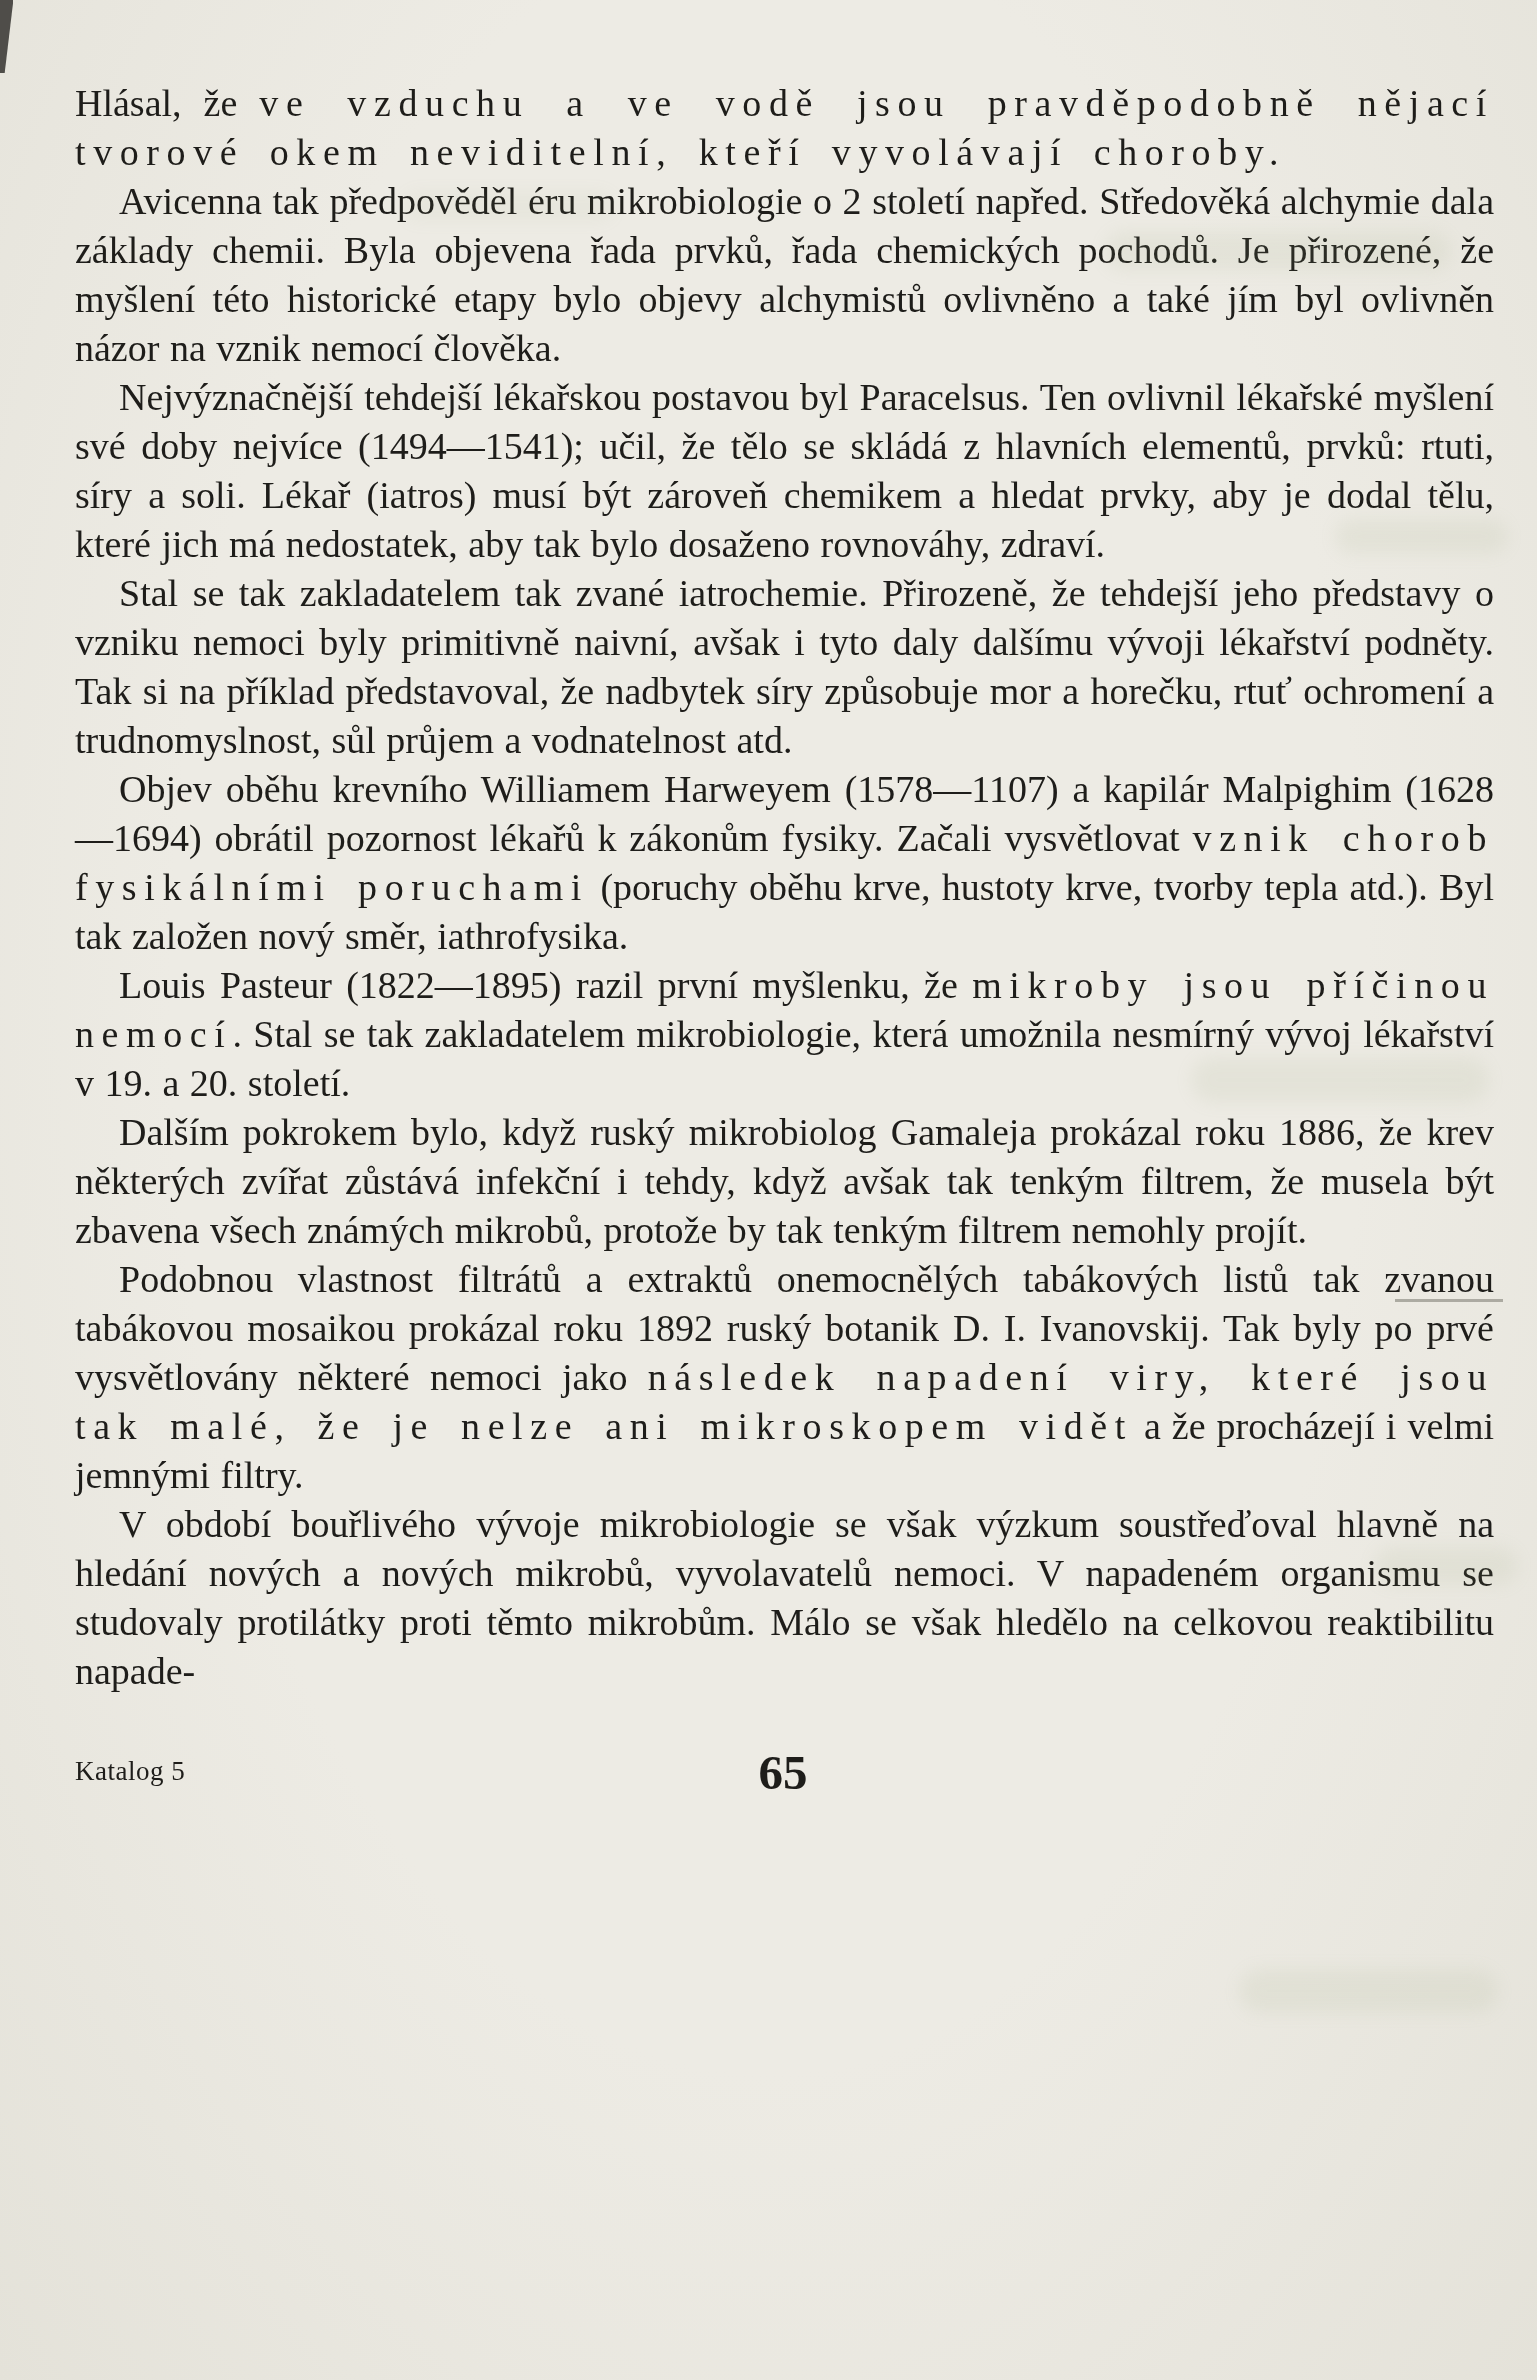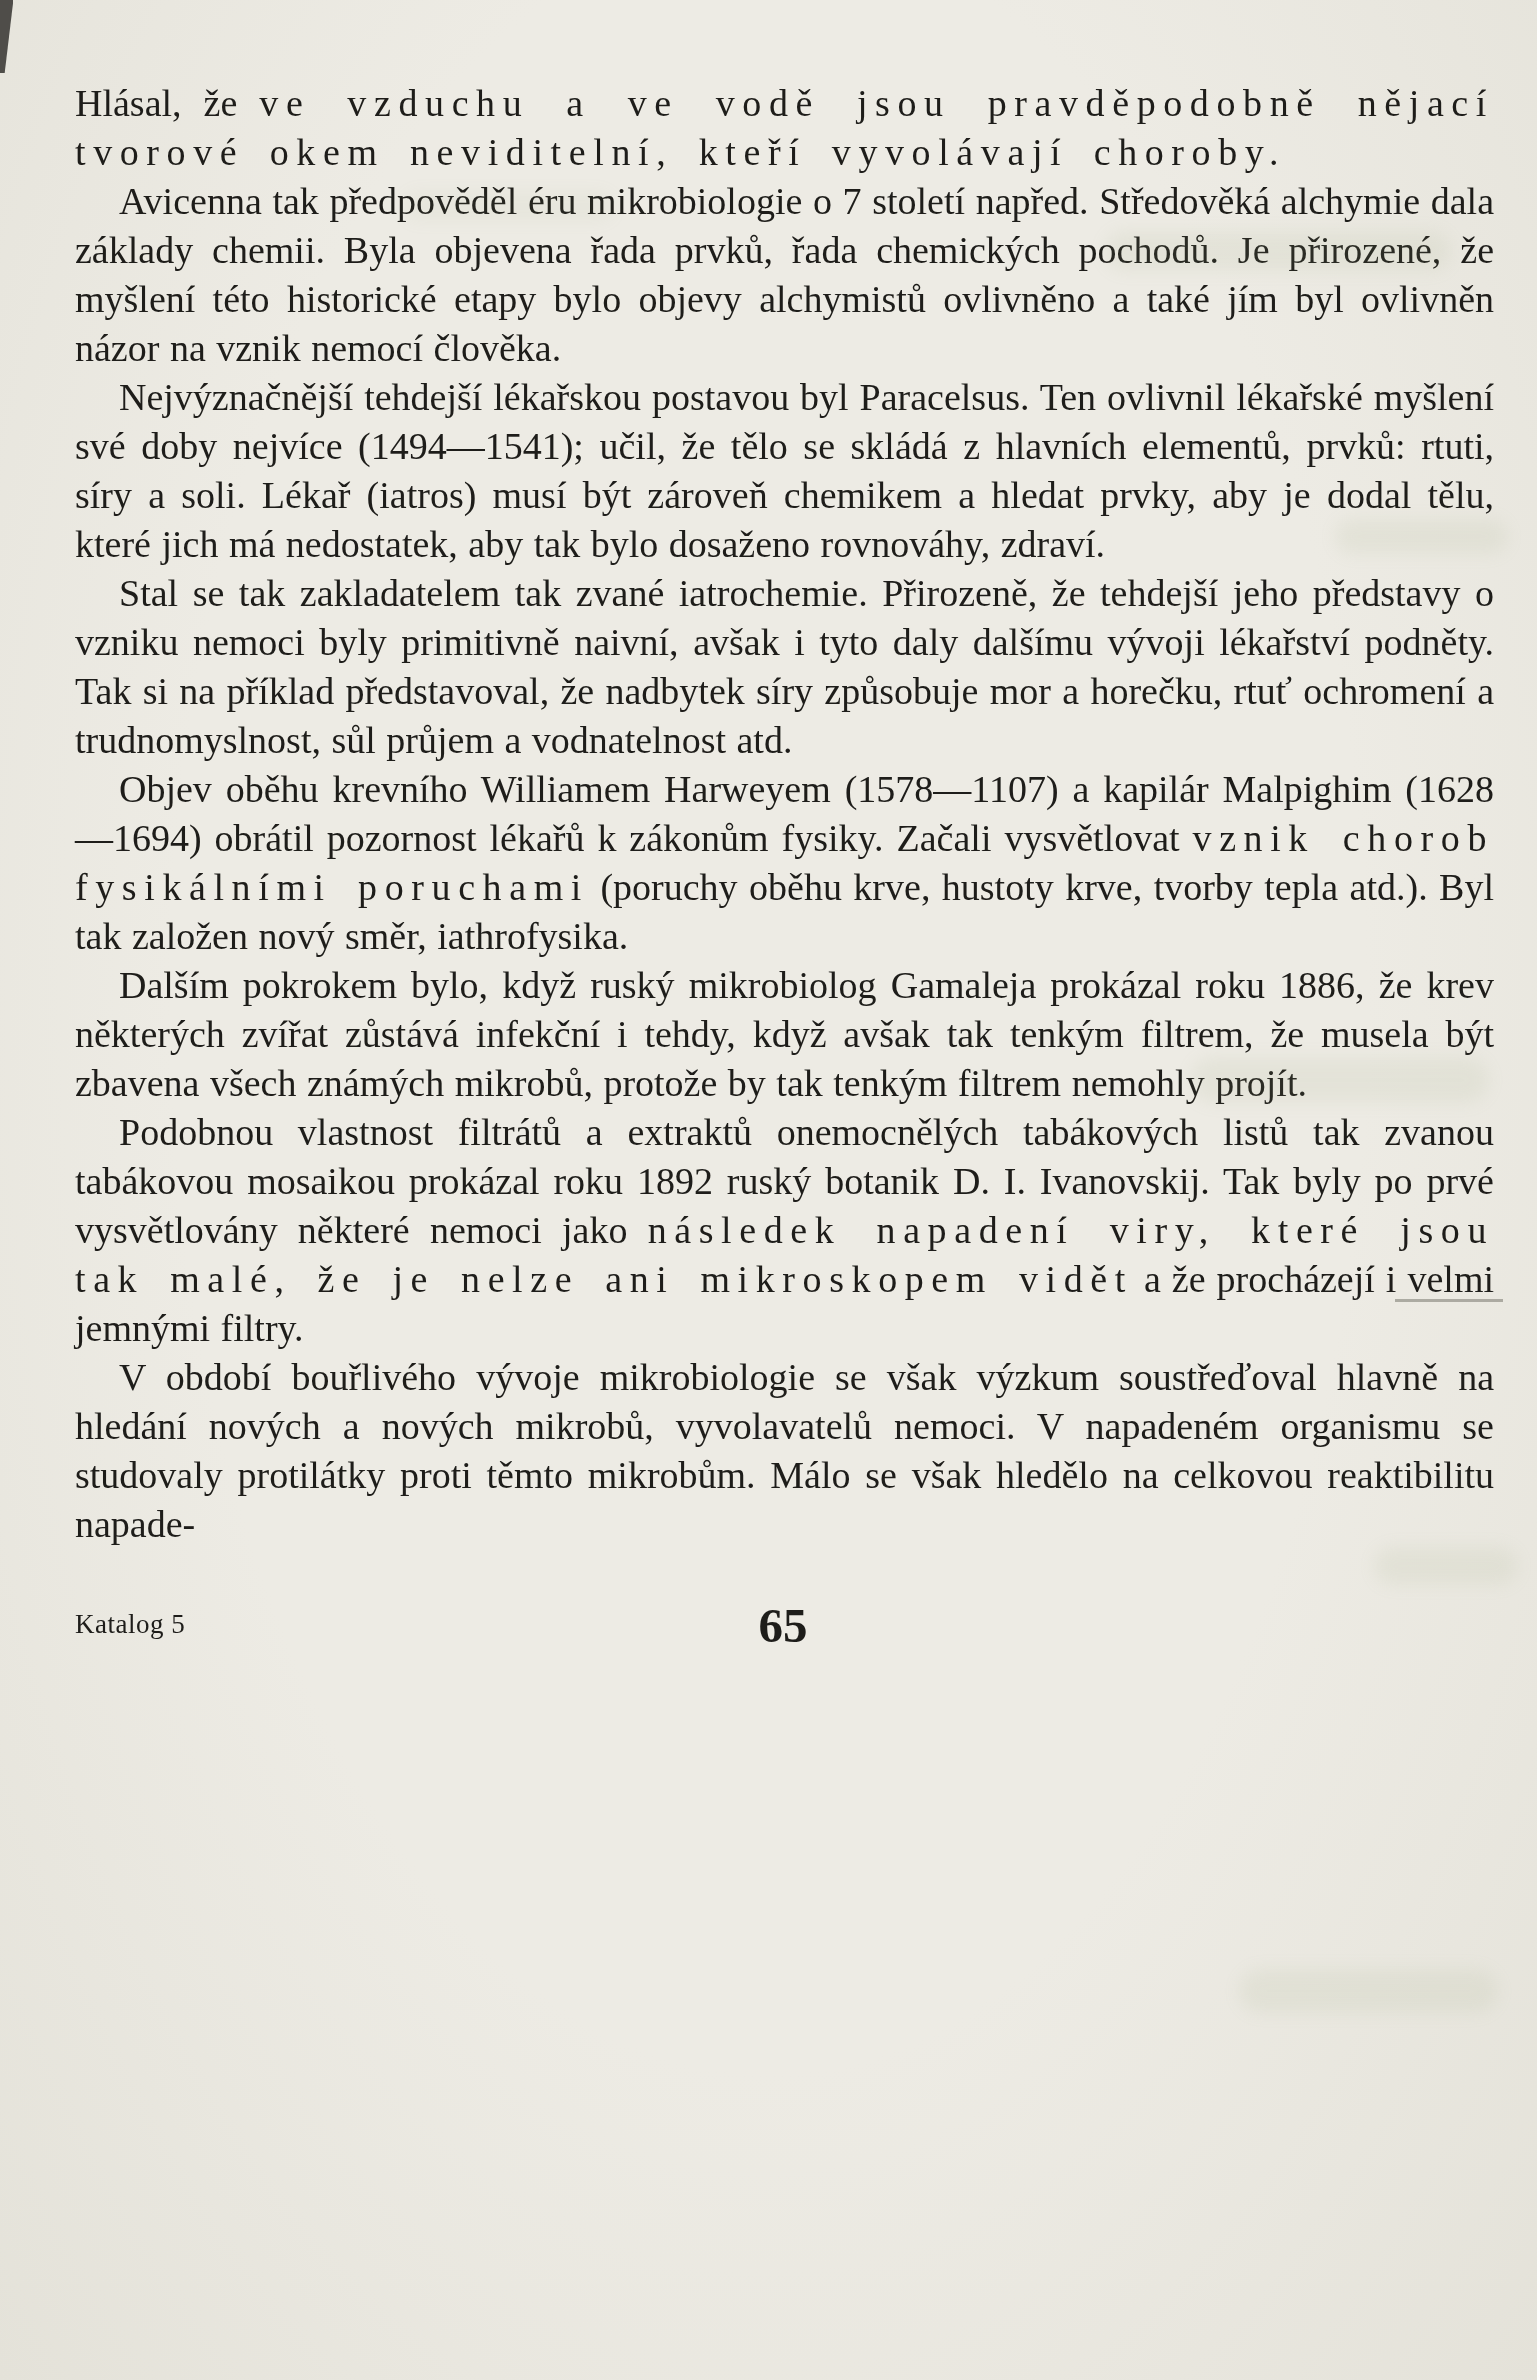--- a/index.html
+++ b/index.html
@@ -109,24 +109,25 @@
   <div class="scan-artifact blob blob1"></div>
   <div class="scan-artifact blob blob2"></div>
   <div class="scan-artifact blob blob3"></div>
   <div class="scan-artifact blob blob4"></div>
   <div class="scan-artifact blob blob5"></div>
   <div class="scan-artifact blob blob6"></div>
   <div class="scan-artifact stray-line"></div>
 
   <main class="text-block" id="paragraphs">
       <p class="para"><span class="plain">Hlásal, že </span><span class="spaced">ve vzduchu a ve vodě jsou pravděpodobně nějací tvorové okem neviditelní, kteří vyvolávají choroby.</span></p>
-      <p class="para indent"><span class="plain">Avicenna tak předpověděl éru mikrobiologie o 7 století napřed. Středověká alchymie dala základy chemii. Byla objevena řada prvků, řada chemických pochodů. Je přirozené, že myšlení této historické etapy bylo objevy alchymistů ovlivněno a také jím byl ovlivněn názor na vznik nemocí člověka.</span></p>
+      <p class="para indent"><span class="plain">Avicenna tak předpověděl éru mikrobiologie o 2 století napřed. Středověká alchymie dala základy chemii. Byla objevena řada prvků, řada chemických pochodů. Je přirozené, že myšlení této historické etapy bylo objevy alchymistů ovlivněno a také jím byl ovlivněn názor na vznik nemocí člověka.</span></p>
       <p class="para indent"><span class="plain">Nejvýznačnější tehdejší lékařskou postavou byl Paracelsus. Ten ovlivnil lékařské myšlení své doby nejvíce (1494—1541); učil, že tělo se skládá z hlavních elementů, prvků: rtuti, síry a soli. Lékař (iatros) musí být zároveň chemikem a hledat prvky, aby je dodal tělu, které jich má nedostatek, aby tak bylo dosaženo rovnováhy, zdraví.</span></p>
       <p class="para indent"><span class="plain">Stal se tak zakladatelem tak zvané iatrochemie. Přirozeně, že tehdejší jeho představy o vzniku nemoci byly primitivně naivní, avšak i tyto daly dalšímu vývoji lékařství podněty. Tak si na příklad představoval, že nadbytek síry způsobuje mor a horečku, rtuť ochromení a trudnomyslnost, sůl průjem a vodnatelnost atd.</span></p>
       <p class="para indent"><span class="plain">Objev oběhu krevního Williamem Harweyem (1578—1107) a kapilár Malpighim (1628—1694) obrátil pozornost lékařů k zákonům fysiky. Začali vysvětlovat </span><span class="spaced">vznik chorob fysikálními poruchami</span><span class="plain"> (poruchy oběhu krve, hustoty krve, tvorby tepla atd.). Byl tak založen nový směr, iathrofysika.</span></p>
+      <p class="para indent"><span class="plain">Louis Pasteur (1822—1895) razil první myšlenku, že </span><span class="spaced">mikroby jsou příčinou nemocí</span><span class="plain">. Stal se tak zakladatelem mikrobiologie, která umožnila nesmírný vývoj lékařství v 19. a 20. století.</span></p>
       <p class="para indent"><span class="plain">Dalším pokrokem bylo, když ruský mikrobiolog Gamaleja prokázal roku 1886, že krev některých zvířat zůstává infekční i tehdy, když avšak tak tenkým filtrem, že musela být zbavena všech známých mikrobů, protože by tak tenkým filtrem nemohly projít.</span></p>
       <p class="para indent"><span class="plain">Podobnou vlastnost filtrátů a extraktů onemocnělých tabákových listů tak zvanou tabákovou mosaikou prokázal roku 1892 ruský botanik D. I. Ivanovskij. Tak byly po prvé vysvětlovány některé nemoci jako </span><span class="spaced">následek napadení viry, které jsou tak malé, že je nelze ani mikroskopem vidět</span><span class="plain"> a že procházejí i velmi jemnými filtry.</span></p>
       <p class="para indent"><span class="plain">V období bouřlivého vývoje mikrobiologie se však výzkum soustřeďoval hlavně na hledání nových a nových mikrobů, vyvolavatelů nemoci. V napadeném organismu se studovaly protilátky proti těmto mikrobům. Málo se však hledělo na celkovou reaktibilitu napade-</span></p>
     </main>
 
   <footer class="footer">
     <span class="catalog">Katalog 5</span>
     <span class="page-number">65</span>
   </footer>
 

